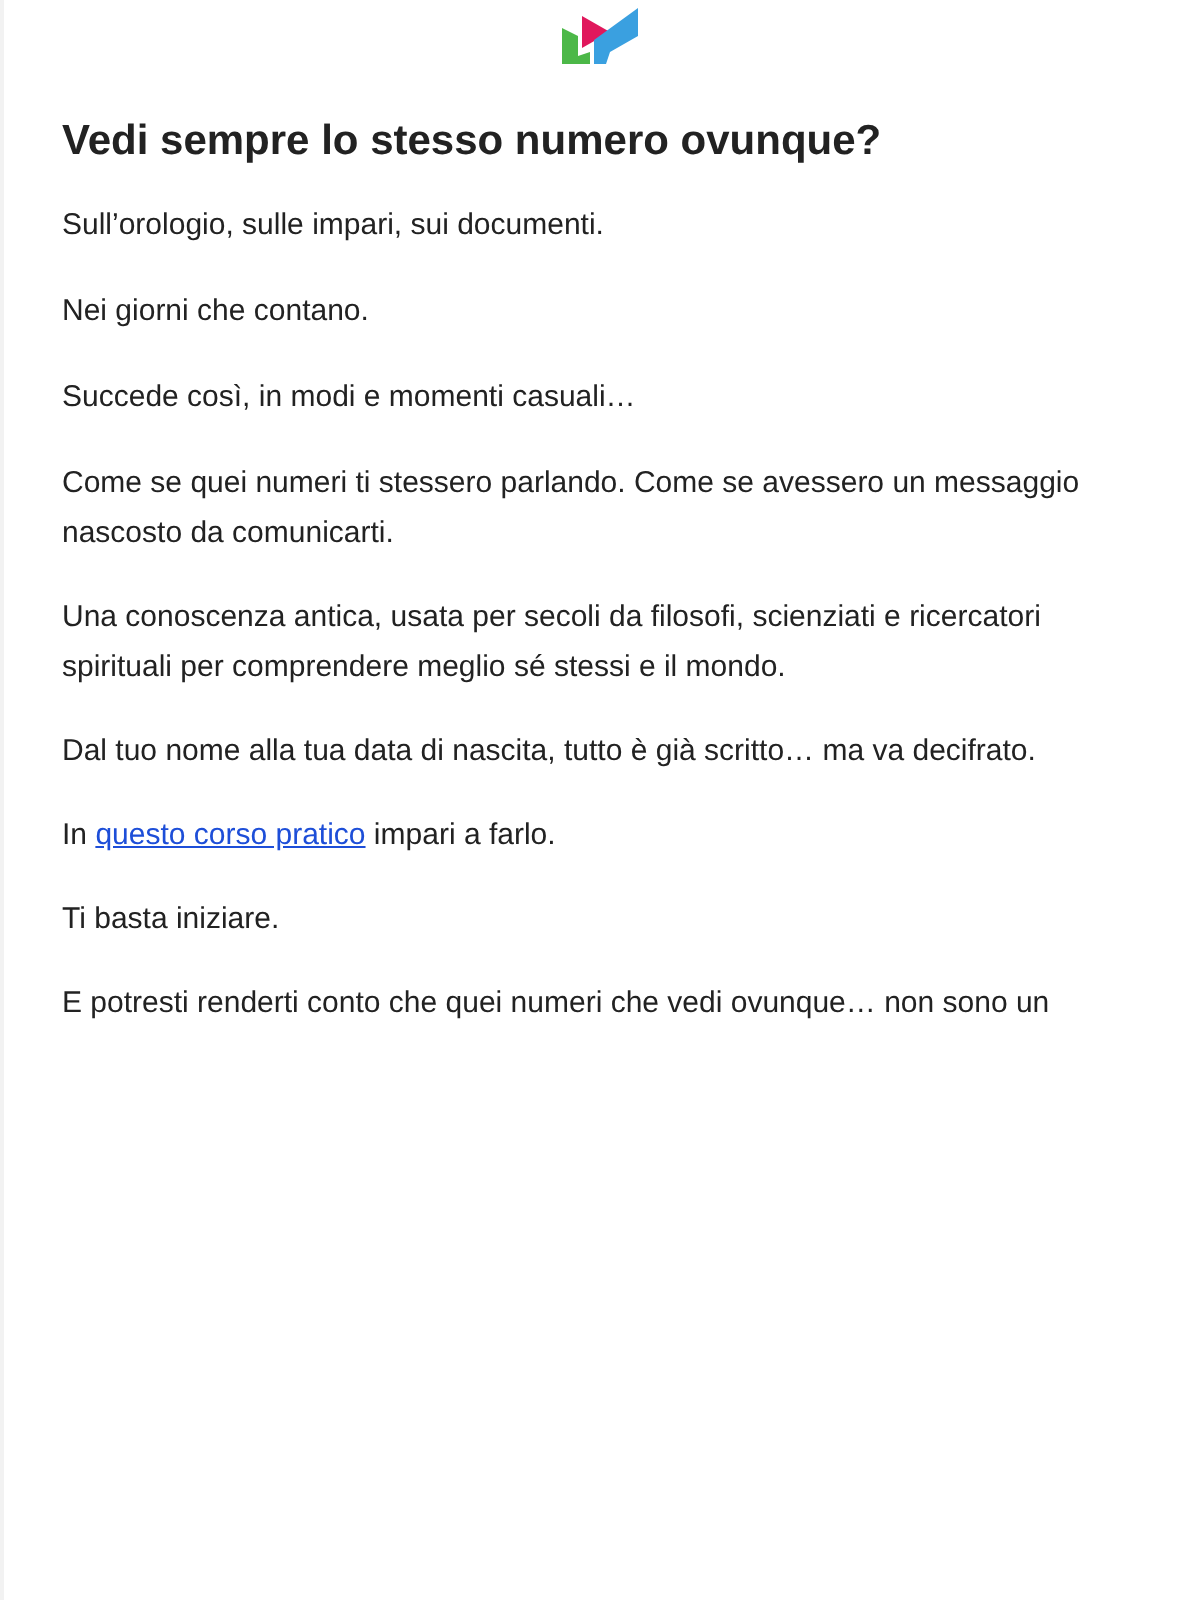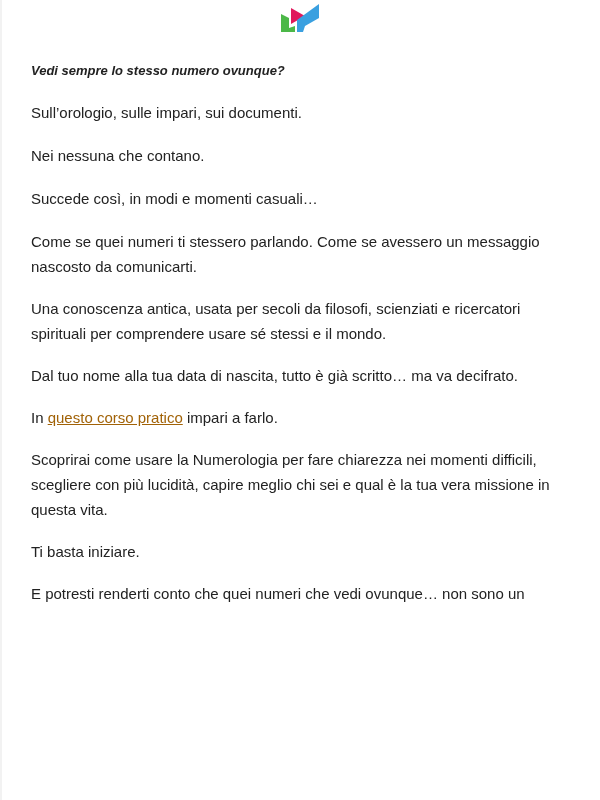--- a/index.html
+++ b/index.html
@@ -4,42 +4,41 @@
   <style>
     html, body { margin: 0; padding: 0; background: #ffffff; }
     body { width: 600px; height: 800px; overflow: hidden; position: relative; }
     .edge { position: absolute; left: 0; top: 0; width: 2px; height: 800px; background: #f2f2f2; }
     .logo { position: absolute; left: 277px; top: 2px; width: 46px; height: 32px; }
     .content {
       position: absolute; left: 31px; top: 58px; width: 545px;
       font-family: "Liberation Sans", sans-serif; font-size: 15px; color: #222222; line-height: 25px;
     }
     .content p { margin: 0; }
-    .h { font-weight: bold; font-size: 13px; font-style: italic; }
-    a.link { color: #a16207; text-decoration: underline; }
+    .h { font-weight: bold; font-size: 21px; }
+    a.link { color: #1d4ed8; text-decoration: underline; }
     b { font-weight: bold; }
   </style>
 </head>
 <body>
 
 <div class="edge"></div>
 
 <svg class="logo" viewBox="0 0 46 32">
   <polygon points="4,12 12,16 12,26 18,24 18,30 4,30" fill="#4cb848"></polygon>
   <polygon points="14,6 28,14 14,22" fill="#e0185c"></polygon>
   <polygon points="20,30 20,18 42,2 42,16 28,24 26,30" fill="#3aa0e0"></polygon>
 </svg>
 
 <div class="content">
   <p class="h">Vedi sempre lo stesso numero ovunque?</p>
   <p style="margin-top:17px">Sull’orologio, sulle impari, sui documenti.</p>
-  <p style="margin-top:18px">Nei nessuna che contano.</p>
+  <p style="margin-top:18px">Nei giorni che contano.</p>
   <p style="margin-top:18px">Succede così, in modi e momenti casuali…</p>
   <p style="margin-top:18px">Come se quei numeri ti stessero parlando. Come se avessero un messaggio nascosto da comunicarti.</p>
-  <p style="margin-top:17px">Una conoscenza antica, usata per secoli da filosofi, scienziati e ricercatori spirituali per comprendere usare sé stessi e il mondo.</p>
+  <p style="margin-top:17px">Una conoscenza antica, usata per secoli da filosofi, scienziati e ricercatori spirituali per comprendere meglio sé stessi e il mondo.</p>
   <p style="margin-top:17px">Dal tuo nome alla tua data di nascita, tutto è già scritto… ma va decifrato.</p>
   <p style="margin-top:17px">
     <span>In </span><a class="link" href="#">questo corso pratico</a><span> impari a farlo.</span>
   </p>
-  <p style="margin-top:17px">Scoprirai come usare la Numerologia per fare chiarezza nei momenti difficili, scegliere con più lucidità, capire meglio chi sei e qual è la tua vera missione in questa vita.</p>
   <p style="margin-top:17px">Ti basta iniziare.</p>
   <p style="margin-top:17px">E potresti renderti conto che quei numeri che vedi ovunque… non sono un</p>
 </div>
 
 </body></html>

